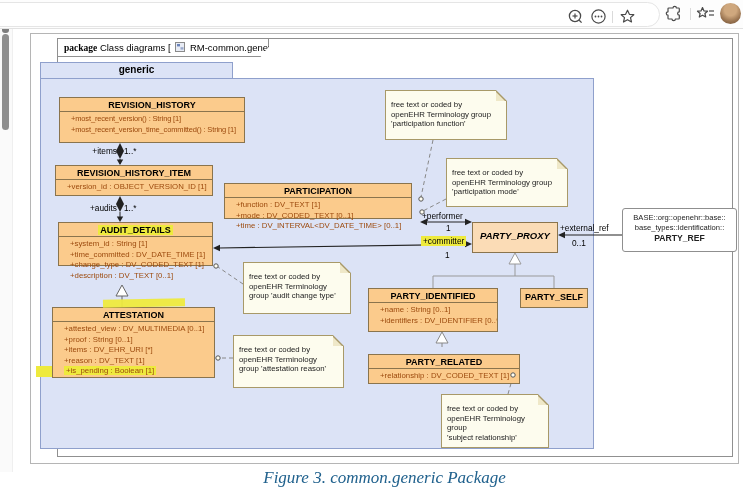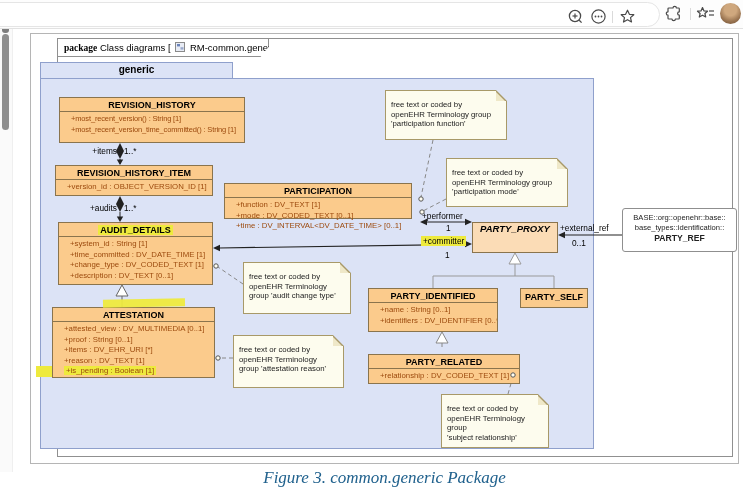--- a/index.html
+++ b/index.html
@@ -42,21 +42,21 @@
   .overlay{position:absolute;left:30px;top:33px;z-index:6;pointer-events:none;}
 
   
   .cls{position:absolute;background:#fbcb8c;border:1px solid #8a744d;box-sizing:border-box;z-index:3;}
   .cls .t{font-weight:bold;font-size:9px;color:#000;text-align:center;border-bottom:1px solid #8a744d;
           padding:2px 2px 1px;white-space:nowrap;overflow:hidden;}
   .cls .attrs{padding:2px 0 1px;}
   .cls .a{font-size:7.8px;color:#9c4a0e;line-height:10.5px;padding:0 11px;white-space:nowrap;overflow:hidden;}
   .tight .a{font-size:7.5px;letter-spacing:-0.15px;}
   .abstract{background:#fbdcb6;}
-  .abstract .t{font-style:italic;border-bottom:none;font-size:9.5px;padding-top:0;}
+  .abstract .t{font-style:italic;border-bottom:none;font-size:9.5px;padding-top:7px;}
   .nameonly .t{border-bottom:none;padding-top:3px;}
   .hl{background:#eeea3d;padding:0 2px;}
 
   .ext{position:absolute;background:#fff;border:1px solid #8f8f8f;border-radius:3px;box-sizing:border-box;z-index:3;
        text-align:center;font-size:7.6px;color:#222;line-height:9.5px;padding-top:4px;}
   .ext .nm{font-weight:bold;font-size:8.6px;margin-top:2px;}
 
   
   .note{position:absolute;background:#fdfcee;border:1px solid #a89968;box-sizing:border-box;z-index:3;
         font-size:7.8px;color:#222;line-height:9.6px;padding:9px 3px 2px 5px;}
@@ -194,21 +194,21 @@
     </div>
   </div>
 
   <div class="cls" style="left:55px;top:165px;width:158px;height:31px;">
     <div class="t">REVISION_HISTORY_ITEM</div>
     <div class="attrs">
       <div class="a">+version_id : OBJECT_VERSION_ID [1]</div>
     </div>
   </div>
 
-  <div class="cls" style="left:58px;top:222px;width:155px;height:63px;">
+  <div class="cls" style="left:58px;top:222px;width:155px;height:44px;">
     <div class="t"><span class="hl">AUDIT_DETAILS</span></div>
     <div class="attrs">
       <div class="a">+system_id : String [1]</div>
       <div class="a">+time_committed : DV_DATE_TIME [1]</div>
       <div class="a">+change_type : DV_CODED_TEXT [1]</div>
       <div class="a">+description : DV_TEXT [0..1]</div>
     </div>
   </div>
 
   <div class="cls" style="left:52px;top:307px;width:163px;height:71px;">

